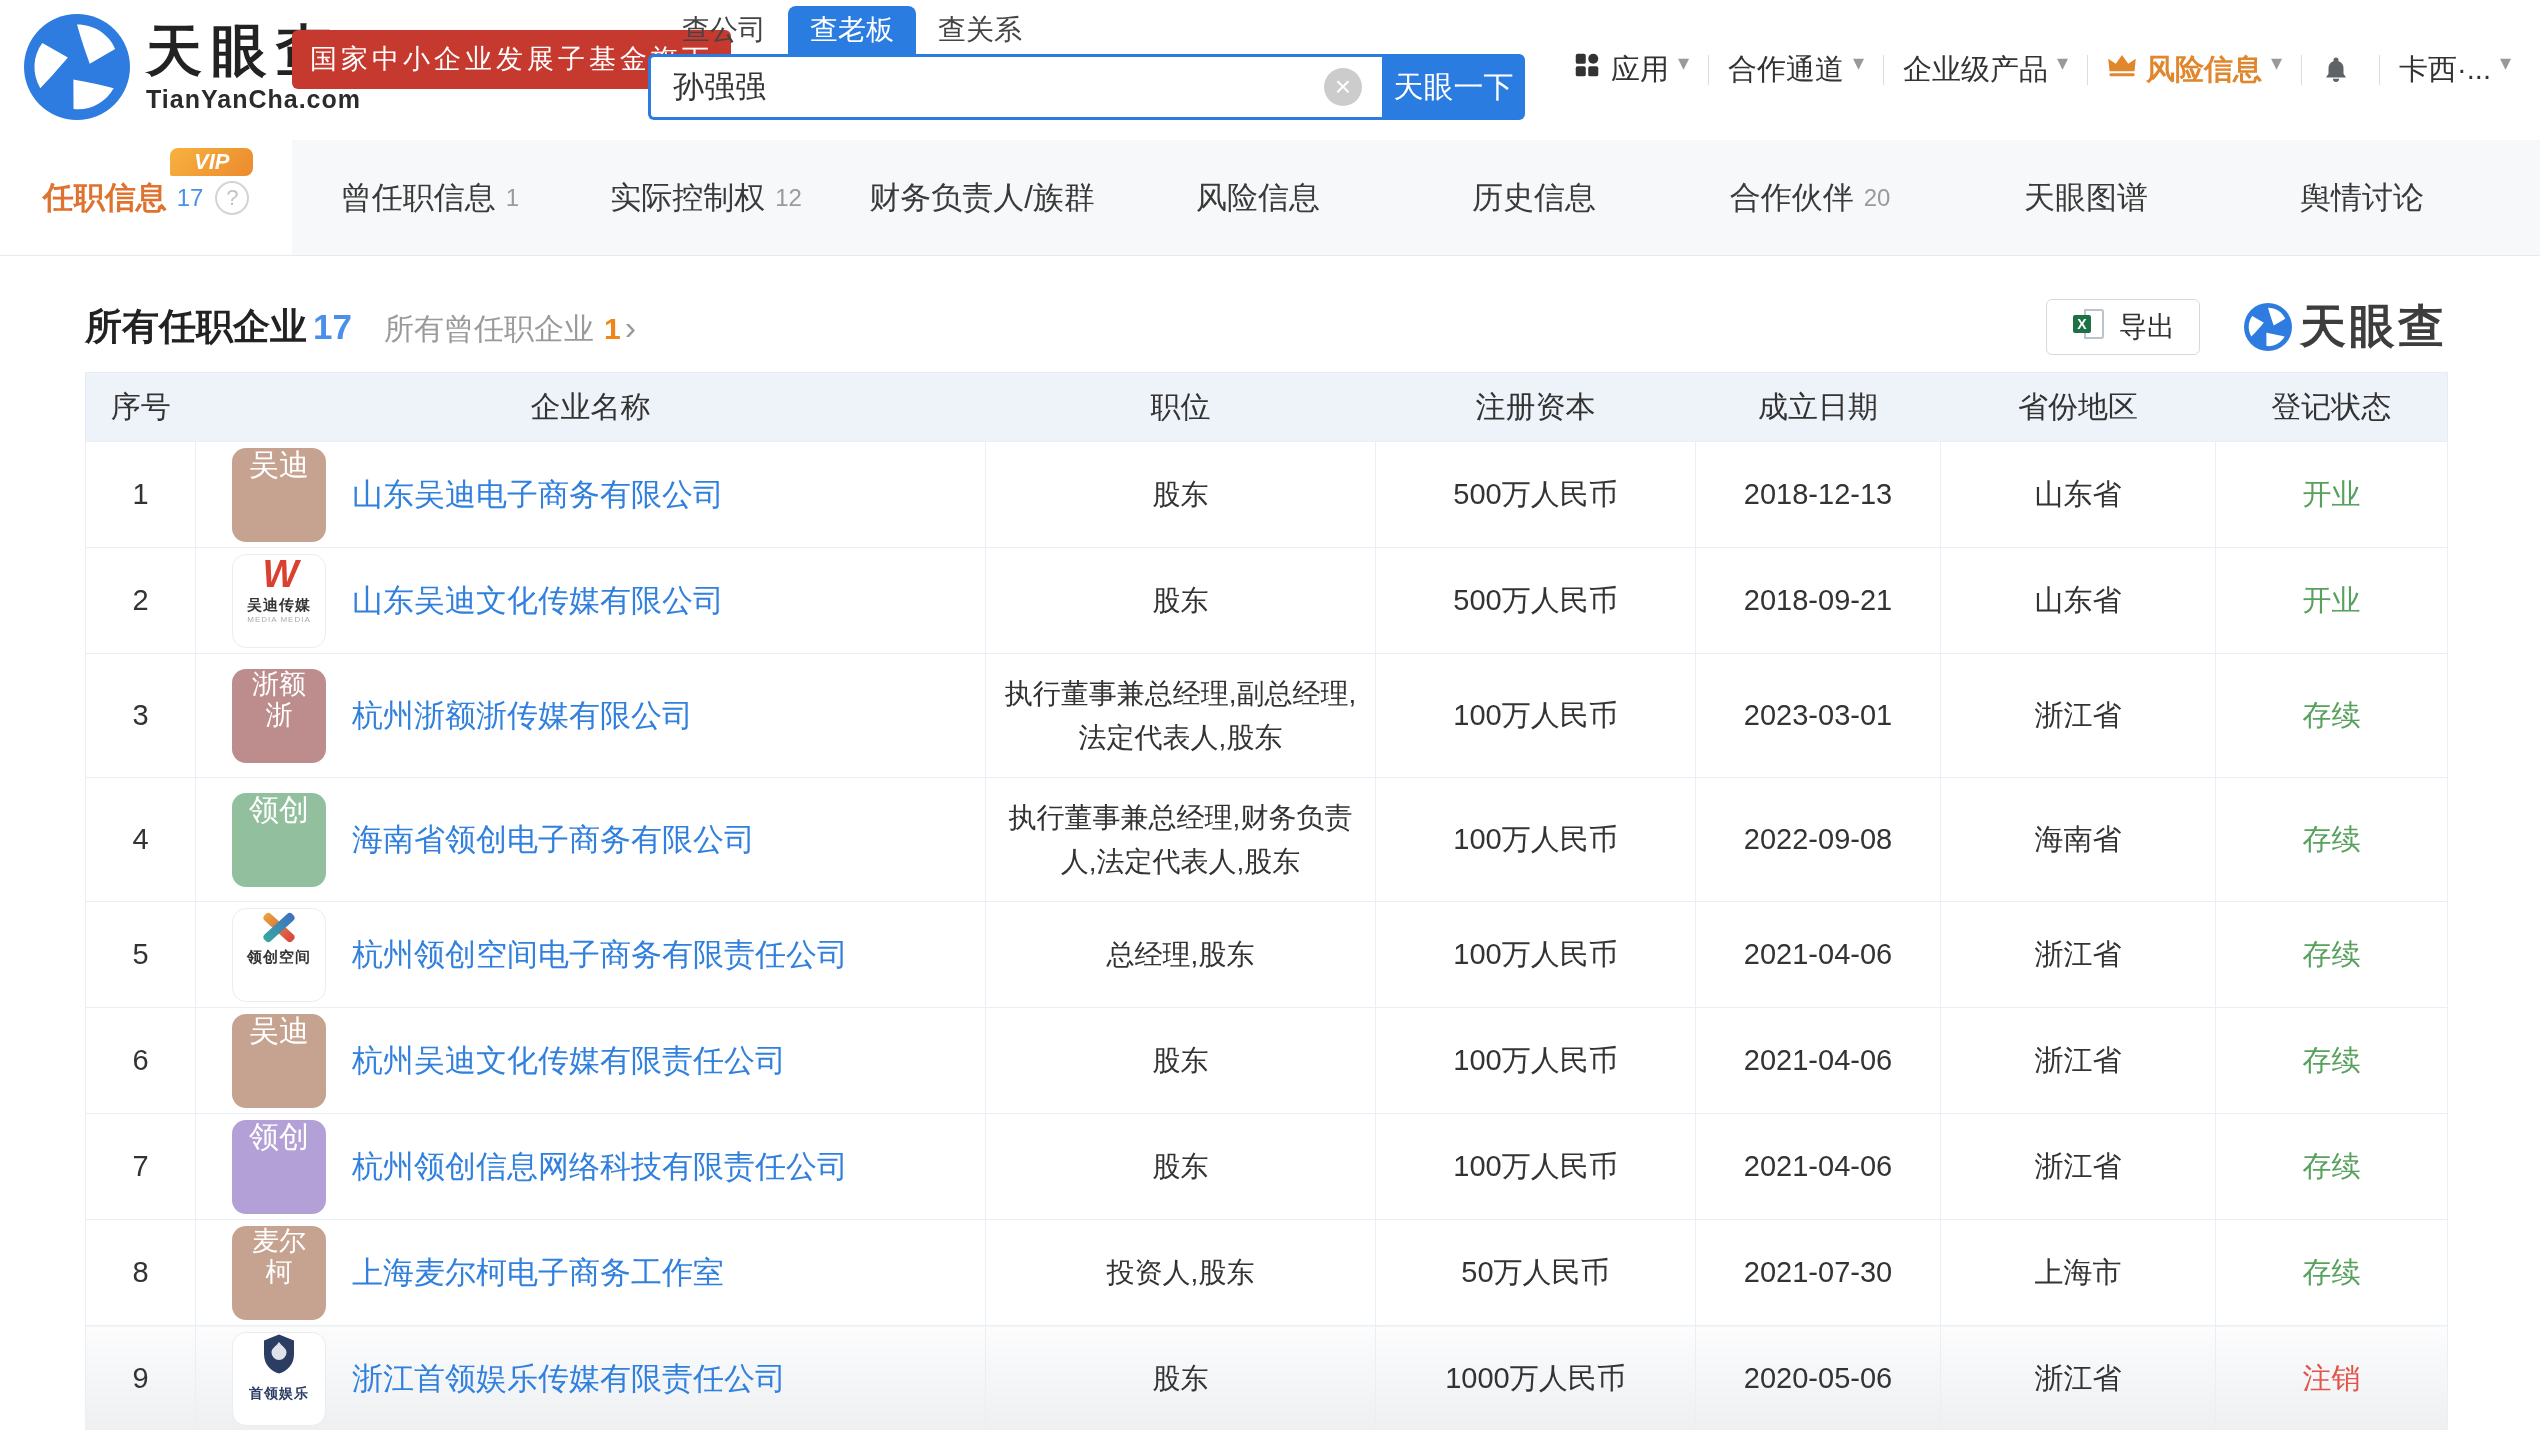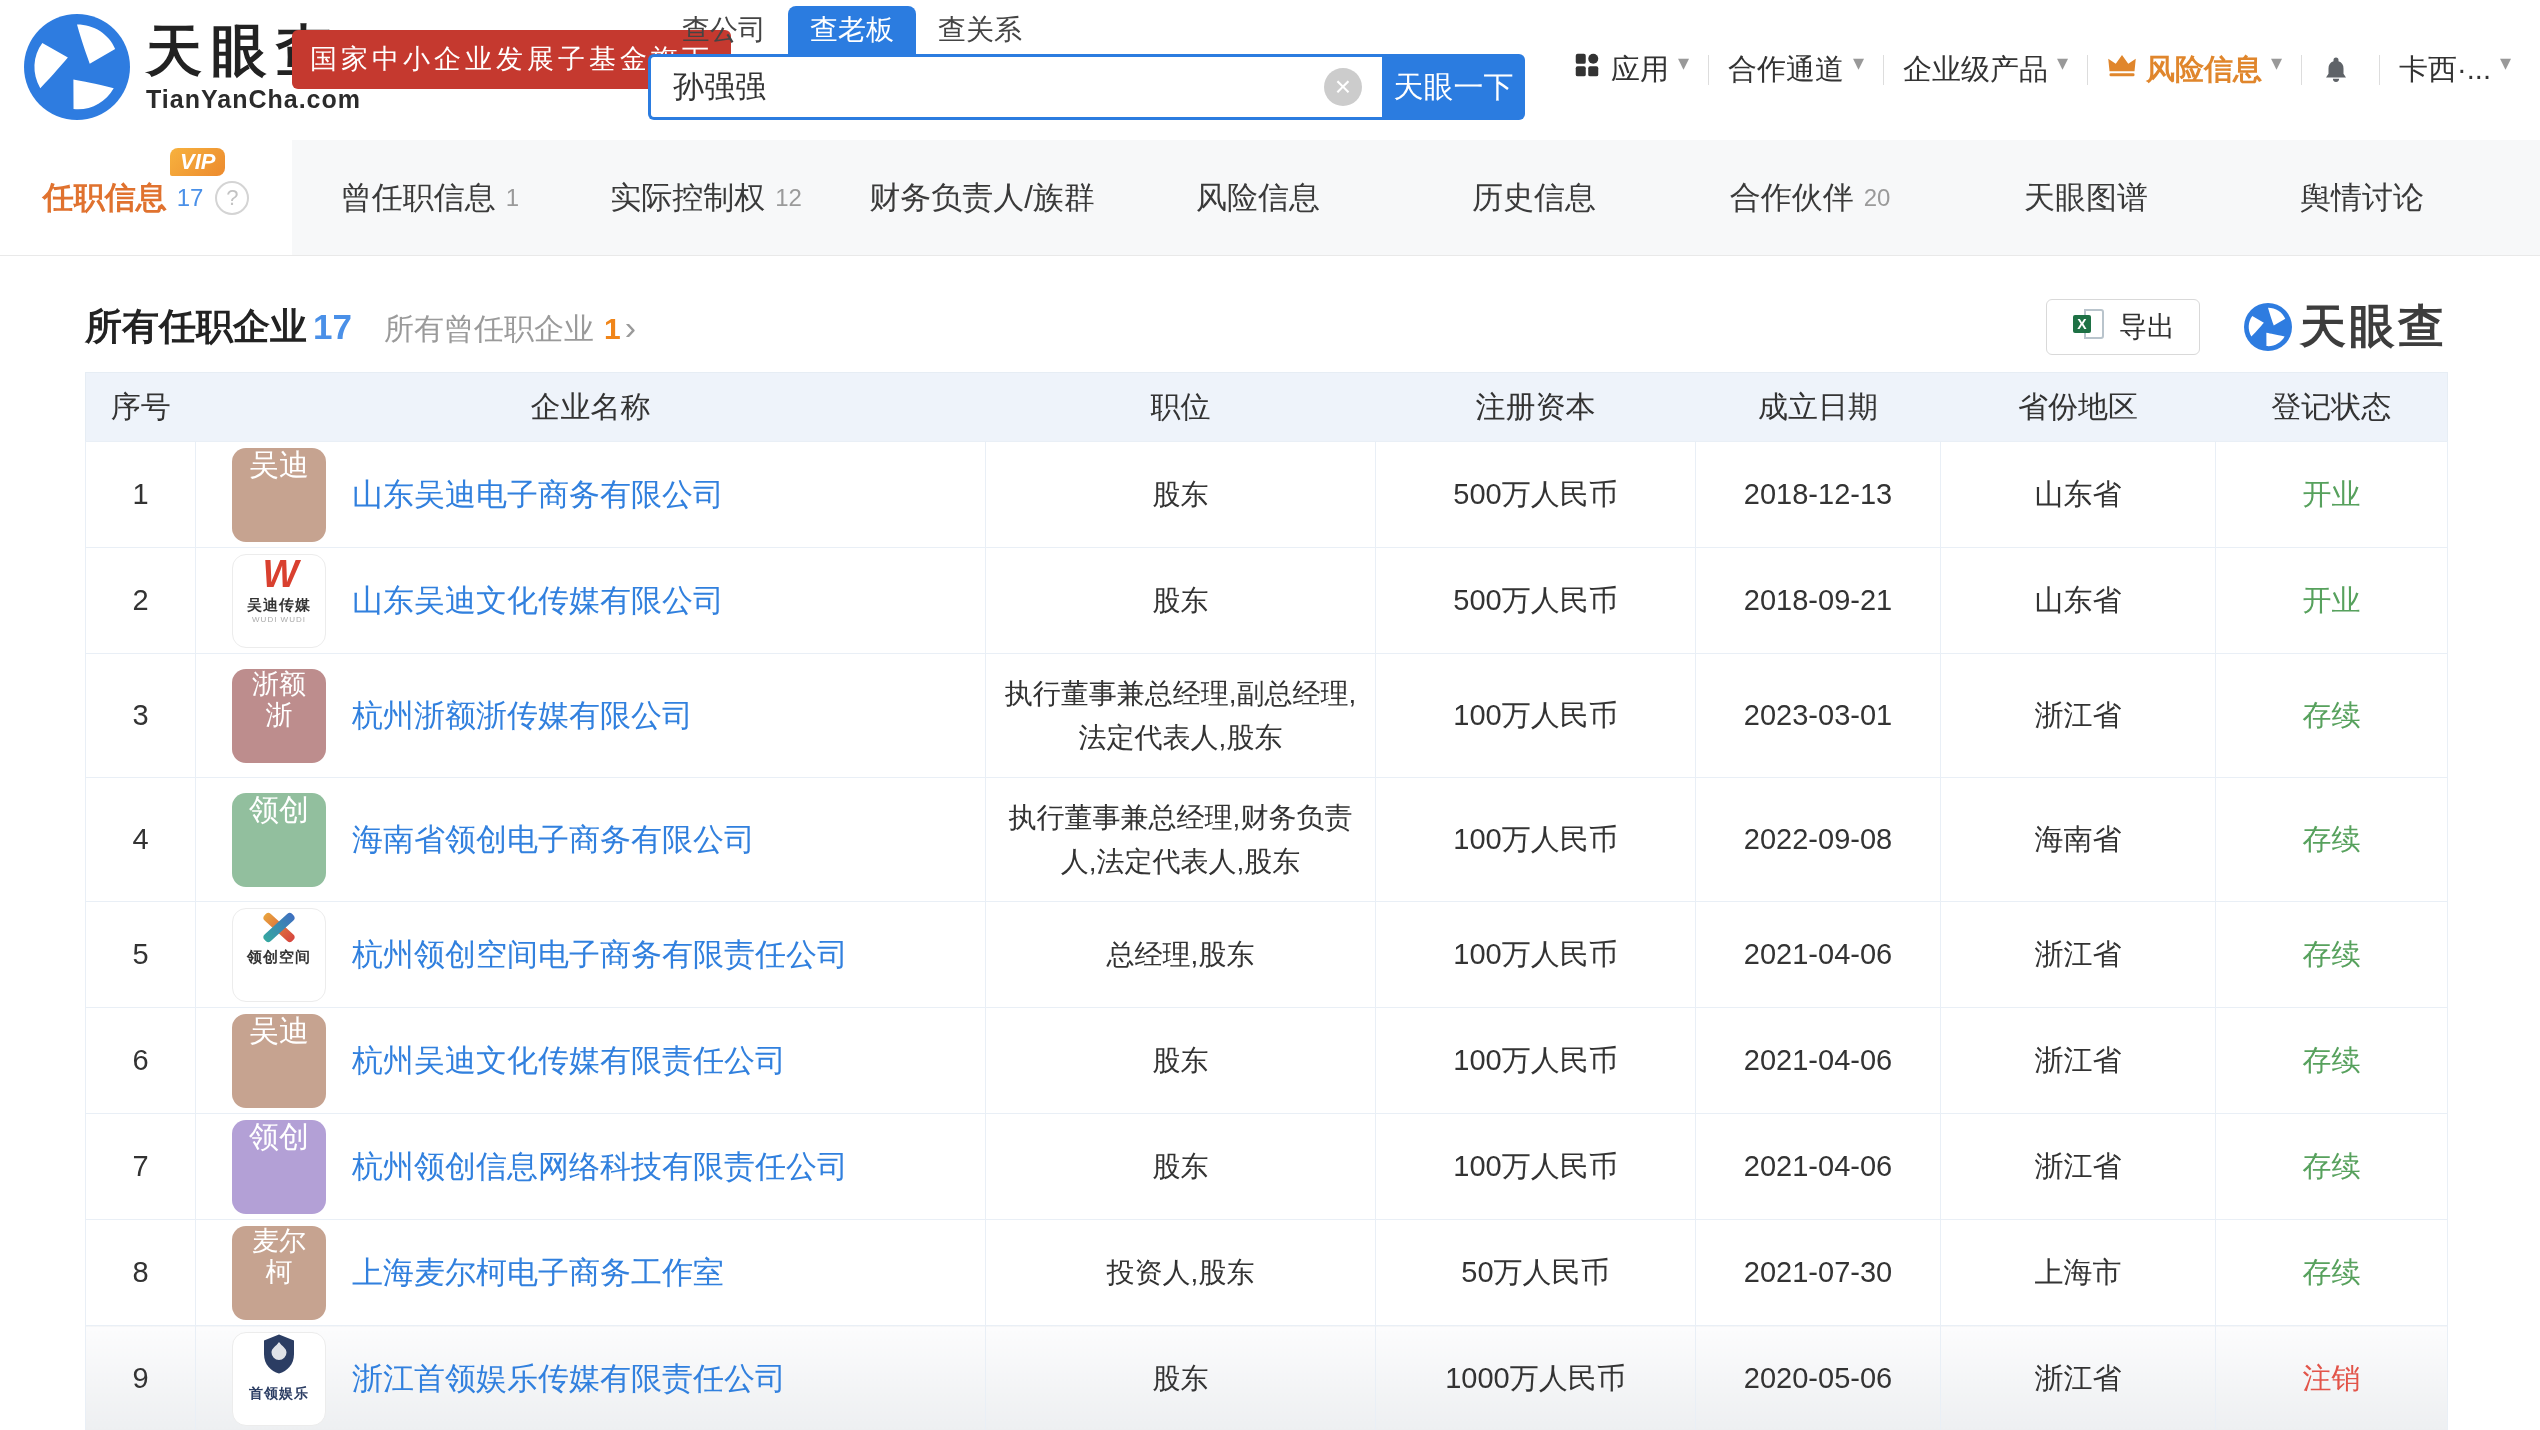--- a/index.html
+++ b/index.html
@@ -39,21 +39,21 @@
   .caret::after{content:"▾";color:#999;font-size:22px;margin-left:9px;font-weight:normal}
   
   .tabbar{height:115px;background:#f7f8f9;border-bottom:1px solid #e9e9e9;display:flex;
     align-items:stretch;padding-right:40px}
   .tab{flex:1;display:flex;align-items:center;justify-content:center;font-size:31px;color:#3a3a3a;
     cursor:pointer;white-space:nowrap}
   .tab .cnt{font-size:24px;color:#9a9a9a;margin-left:10px}
   .tab.active{flex:0 0 292px;background:#fff;color:#e0722f;font-weight:bold;position:relative}
   .tab.active .cnt{color:#4a90e8;font-weight:normal}
   .vip-badge{position:absolute;top:8px;left:170px;background:linear-gradient(135deg,#f7b23e,#ec8a2e);
-    color:#fff;font-style:italic;font-weight:bold;font-size:22px;padding:3px 10px;
+    color:#fff;font-style:italic;font-weight:bold;font-size:22px;padding:3px 24px;
     border-radius:8px 8px 8px 2px;line-height:1}
   .help{width:34px;height:34px;border:2px solid #d4d4d4;border-radius:50%;color:#c3c3c3;font-size:22px;
     display:flex;align-items:center;justify-content:center;margin-left:12px;font-weight:normal;
     box-sizing:border-box;cursor:pointer}
   
   .content{padding:42px 93px 0 85px}
   .section-head{display:flex;justify-content:space-between;align-items:center;margin-bottom:16px;height:58px}
   .sec-left{display:flex;align-items:baseline}
   .sec-title{font-size:37px;font-weight:bold;color:#222}
   .sec-count{font-size:35px;font-weight:bold;color:#4a90e8;margin-left:6px}
@@ -285,21 +285,21 @@
           <td>山东省</td>
           <td><span class="status-green">开业</span></td>
         </tr>
         <tr class="">
           <td>2</td>
           <td class="company">
             <div class="company-inner">
               <div class="logo imgtile">
                 <div class="mark-w">W</div>
                 <div class="lg-title">吴迪传媒</div>
-                <div class="lg-sub">WUDI WUDI</div>
+                <div class="lg-sub">MEDIA MEDIA</div>
               </div>
               <a class="company-link">山东吴迪文化传媒有限公司</a>
             </div>
           </td>
           <td class="pos">股东</td>
           <td>500万人民币</td>
           <td>2018-09-21</td>
           <td>山东省</td>
           <td><span class="status-green">开业</span></td>
         </tr>

